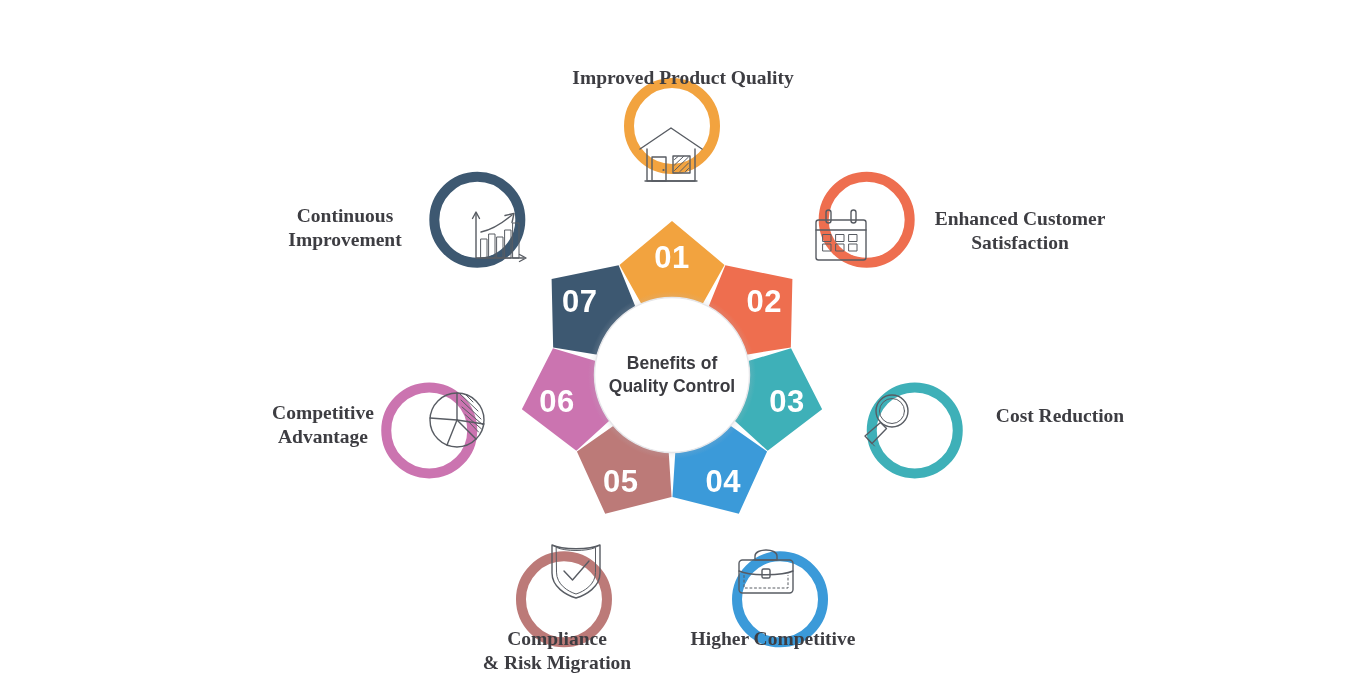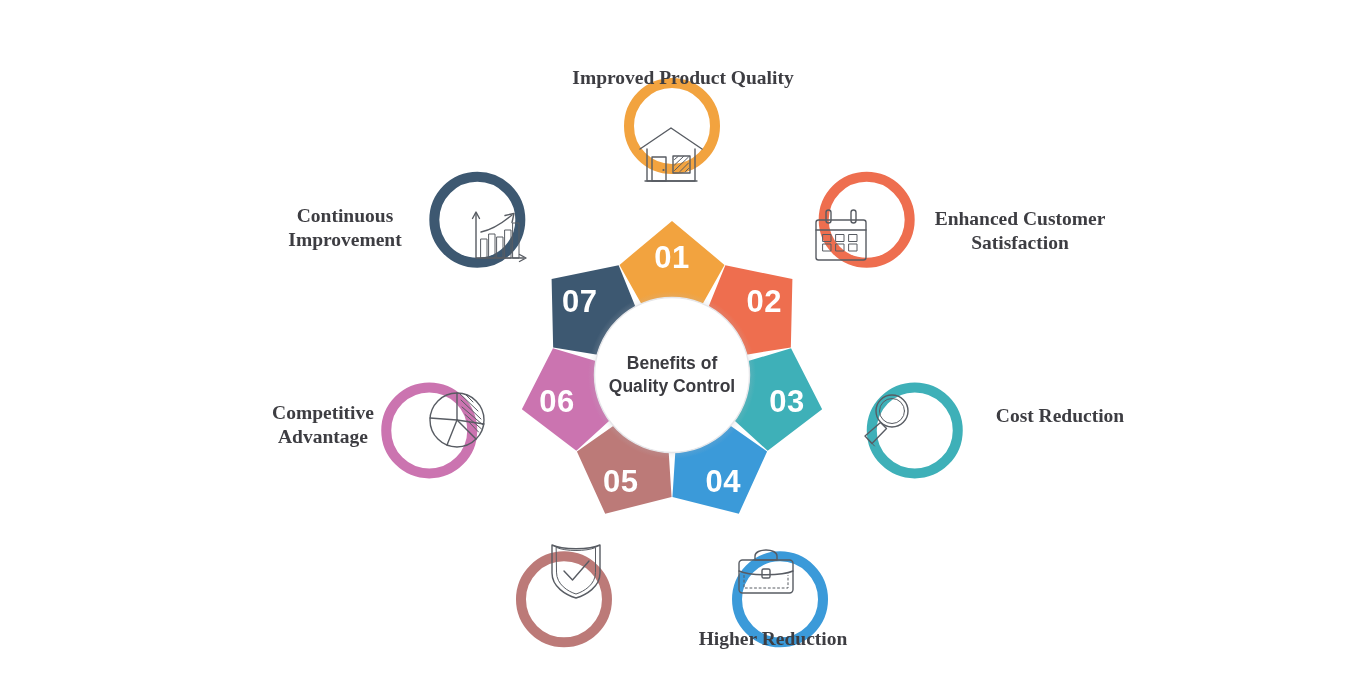--- a/index.html
+++ b/index.html
@@ -205,22 +205,24 @@
 
   </svg>
 
   <div class="node-label label-center" style="left:508px; top:66px; width:350px;">Improved Product Quality</div>
 
   <div class="node-label label-right" style="left:945px; top:404px; width:230px;">Cost Reduction</div>
 
   <div class="node-label label-right" style="left:898px; top:207px; width:244px;">Enhanced Customer
 Satisfaction</div>
 
-  <div class="node-label label-center" style="left:665px; top:627px; width:216px;">Higher Reduction</div>
-
+  <div class="node-label label-center" style="left:665px; top:627px; width:216px;">Higher Competitive</div>
+
+  <div class="node-label label-center" style="left:437px; top:627px; width:240px;">Compliance
+&amp; Risk Migration</div>
 
   <div class="node-label label-left" style="left:203px; top:393px; width:240px;margin-top:8px;">Competitive
 Advantage</div>
 
   <div class="node-label label-left" style="left:245px; top:204px; width:200px;">Continuous
 Improvement</div>
 
 </div>
 
 </body></html>

